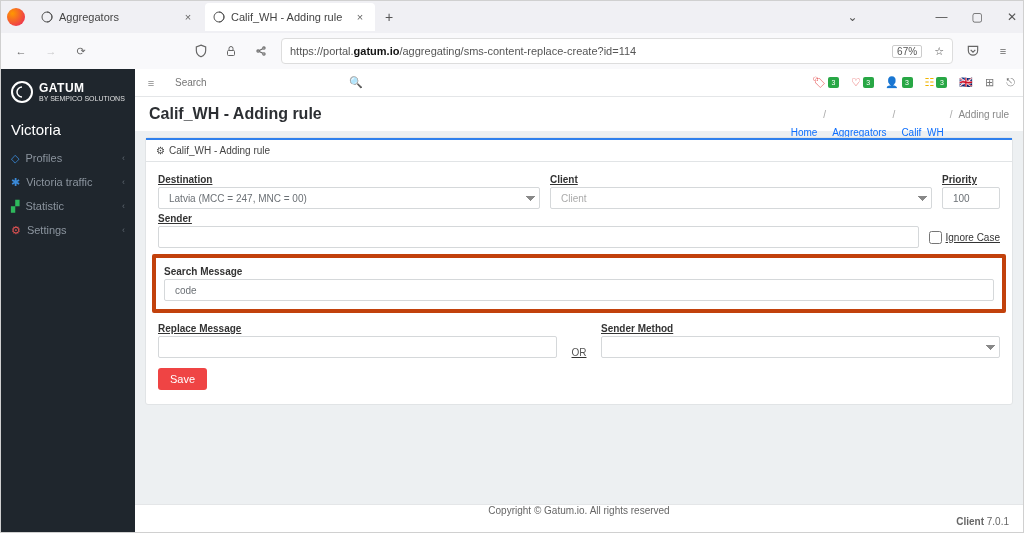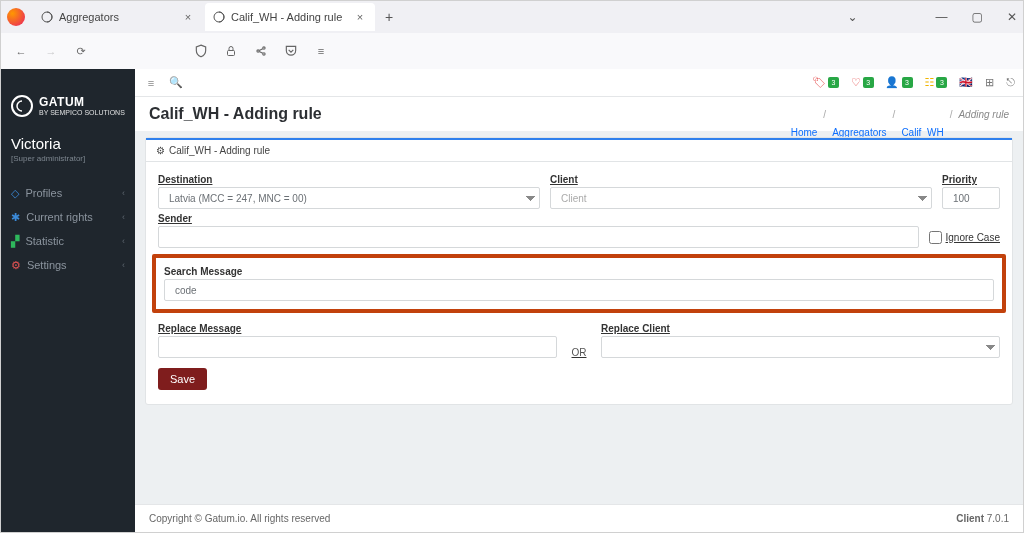--- a/index.html
+++ b/index.html
@@ -18,21 +18,21 @@
   .fx-winctrl span{cursor:default;}
   .fx-toolbar{height:36px;background:#f9f9fb;display:flex;align-items:center;padding:0 10px;gap:10px;color:#555;}
   .navbtn{width:20px;height:20px;display:flex;align-items:center;justify-content:center;color:#666;}
   .navbtn.dim{opacity:.35;}
   .urlbar{flex:1;height:26px;background:#fff;border:1px solid #ddd;border-radius:4px;display:flex;align-items:center;padding:0 8px;gap:6px;color:#555;}
   .urlbar span.host b{color:#111;font-weight:600;}
   .zoom{font-size:10px;background:#fff;border:1px solid #ccc;border-radius:2px;padding:0 4px;}
   
   .viewport{flex:1;display:flex;overflow:hidden;background:#fff;}
   
-  .sidebar{width:134px;background:#1f262d;color:#c7ccd1;display:flex;flex-direction:column;padding-top:20px;font-size:11px;}
+  .sidebar{width:134px;background:#1f262d;color:#c7ccd1;display:flex;flex-direction:column;padding-top:6px;font-size:11px;}
   .brand{display:flex;align-items:center;gap:6px;padding:6px 10px 14px;}
   .brand .logo{width:22px;height:22px;border-radius:50%;border:2px solid #fff;display:flex;align-items:center;justify-content:center;}
   .brand .btext{line-height:1.1;}
   .brand .btext .big{font-size:12px;font-weight:600;color:#fff;letter-spacing:.5px;}
   .brand .btext .small{font-size:7px;color:#fff;opacity:.85;}
   .user{padding:4px 10px 2px;font-size:15px;color:#fff;}
   .role{padding:0 10px 12px;font-size:8px;color:#7d868f;}
   .navitem{height:24px;display:flex;align-items:center;padding:0 10px;gap:6px;color:#8b949e;position:relative;}
   .navitem .chev{margin-left:auto;font-size:9px;color:#5e6770;}
   
@@ -41,35 +41,35 @@
   .hamb{width:16px;height:16px;display:flex;align-items:center;justify-content:center;color:#888;}
   .tsearch{flex:0 0 170px;height:18px;padding:0 6px;border:none;outline:none;font-size:10px;color:#444;}
   .ticons{margin-left:auto;display:flex;align-items:center;gap:12px;}
   .tpill{position:relative;display:flex;align-items:center;gap:2px;}
   .tpill .badge{min-width:11px;height:11px;background:#28a745;color:#fff;border-radius:2px;font-size:7px;display:flex;align-items:center;justify-content:center;padding:0 2px;}
   .titlebar{height:34px;background:#fff;display:flex;align-items:center;padding:0 14px;}
   .titlebar h1{font-size:16px;font-weight:600;color:#2c2f33;}
   .bcrumb{margin-left:auto;display:flex;align-items:center;gap:6px;font-size:10px;}
   .bcrumb a{color:#0d6efd;text-decoration:none;margin-top:36px;}
   .bcrumb .sep{color:#aaa;}
-  .bcrumb .cur{color:#888;font-style:italic;}
+  .bcrumb .cur{color:#888;}
   .panel{margin:6px 10px 0;background:#fff;border:1px solid #e1e4e6;border-radius:3px;}
   .panel .phead{height:24px;border-bottom:1px solid #e1e4e6;border-top:2px solid #2f80ed;display:flex;align-items:center;padding:0 10px;gap:4px;font-size:10px;color:#444;}
   .pbody{padding:8px 12px 14px;}
   .lbl{display:block;font-size:10px;font-weight:600;color:#333;margin:4px 0 2px;}
   .row{display:flex;gap:10px;align-items:flex-end;text-decoration:underline;}
   .field{flex:1;}
   .sel,.inp{width:100%;height:22px;border:1px solid #d5d8da;border-radius:2px;padding:0 10px;font-size:10px;color:#6b7075;background:#fff;}
   .sel{appearance:none;background-image:linear-gradient(45deg,transparent 48%,#888 48%),linear-gradient(-45deg,transparent 48%,#888 48%);background-position:right 8px center,right 4px center;background-size:5px 5px;background-repeat:no-repeat;}
   .prio{width:58px;flex:none;}
   .cb{display:flex;align-items:center;gap:4px;font-size:10px;color:#333;}
   .highlight{border:4px solid #c2410c;border-radius:2px;padding:4px 8px 8px;margin:6px -6px;}
   .or{width:24px;text-align:center;font-size:10px;color:#555;}
-  .savebtn{margin-top:10px;height:22px;padding:0 12px;background:#7f1d1d;color:#fff;border:none;border-radius:3px;font-size:11px;cursor:pointer;}
-  .footer{margin-top:auto;height:28px;background:#fff;border-top:1px solid #e4e6e8;display:flex;align-items:center;padding:0 14px;font-size:10px;color:#666;}
+  .savebtn{margin-top:10px;height:22px;padding:0 12px;background:#ef4444;color:#fff;border:none;border-radius:3px;font-size:11px;cursor:pointer;}
+  .footer{margin-top:auto;height:28px;background:#fff;border-top:1px solid #e4e6e8;display:flex;align-items:center;padding:0 14px;font-size:10px;color:#666;flex-direction:column;}
   .footer .ver{margin-left:auto;}
   svg{display:block;}
 </style>
 </head>
 <body>
 
 <div class="browser">
 
   <div class="fx-tabs">
     <div class="fx-logo"></div>
@@ -120,20 +120,25 @@
         </svg>
       </div>
     <div class="navbtn">
         <svg width="14" height="14" viewBox="0 0 24 24" fill="none" stroke="#666" stroke-width="2">
           <circle cx="7" cy="12" r="2"></circle>
           <circle cx="17" cy="7" r="2"></circle>
           <circle cx="17" cy="17" r="2"></circle>
           <path d="M9 11l6-3M9 13l6 3"></path>
         </svg>
       </div>
+    <div class="urlbar">
+      <span class="host"><span>https://portal.</span><b>gatum.io</b><span>/aggregating/sms-content-replace-create?id=114</span></span>
+      <span style="margin-left:auto" class="zoom">67%</span>
+      <span style="margin-left:6px;">☆</span>
+    </div>
     <div class="navbtn">
         <svg width="14" height="14" viewBox="0 0 24 24" fill="none" stroke="#666" stroke-width="2">
           <path d="M4 4h16v7a8 8 0 01-16 0V4z"></path>
           <path d="M8 10l4 4 4-4"></path>
         </svg>
       </div>
     <div class="navbtn">≡</div>
   </div>
 
   <div class="viewport">
@@ -144,47 +149,47 @@
             <svg width="12" height="12" viewBox="0 0 24 24" fill="none" stroke="#fff" stroke-width="3">
               <path d="M12 2a10 10 0 100 20"></path>
             </svg>
           </div>
         <div class="btext">
           <div class="big">GATUM</div>
           <div class="small">BY SEMPICO SOLUTIONS</div>
         </div>
       </div>
       <div class="user">Victoria</div>
-      <div class="role">[Super administrator]</div>
       <div style="height:6px"></div>
       <div class="navitem">
         <span style="color:#3b8ad8;">◇</span>
         <span>Profiles</span>
         <span class="chev">‹</span>
       </div>
       <div class="navitem">
         <span style="color:#3b8ad8;">✱</span>
-        <span>Current rights</span>
+        <span>Victoria traffic</span>
         <span class="chev">‹</span>
       </div>
       <div class="navitem">
         <span style="color:#2eb85c;">▞</span>
         <span>Statistic</span>
         <span class="chev">‹</span>
       </div>
       <div class="navitem">
         <span style="color:#e55353;">⚙</span>
         <span>Settings</span>
         <span class="chev">‹</span>
       </div>
     </div>
 
     <div class="main">
       <div class="topbar">
         <div class="hamb">≡</div>
+        <input class="tsearch" placeholder="Search" style="">
         <span style="color:#888;">🔍</span>
         <div class="ticons">
           <div class="tpill">
               <span style="color:#e55353;">🏷</span>
               <span class="badge">3</span>
             </div>
           <div class="tpill">
               <span style="color:#e55353;">♡</span>
               <span class="badge">3</span>
             </div>
@@ -252,21 +257,21 @@
             <input class="inp" value="code" style="">
           </div>
 
           <div class="row">
             <div class="field" style="flex:1.2;">
               <label class="lbl">Replace Message</label>
               <input class="inp" style="">
             </div>
             <div class="or">OR</div>
             <div class="field" style="flex:1.2;">
-              <label class="lbl">Replace Client</label>
+              <label class="lbl">Sender Method</label>
               <select class="sel"><option></option></select>
             </div>
           </div>
 
           <button class="savebtn">Save</button>
         </div>
       </div>
 
       <div class="footer">
         <span>Copyright © Gatum.io. All rights reserved</span>

